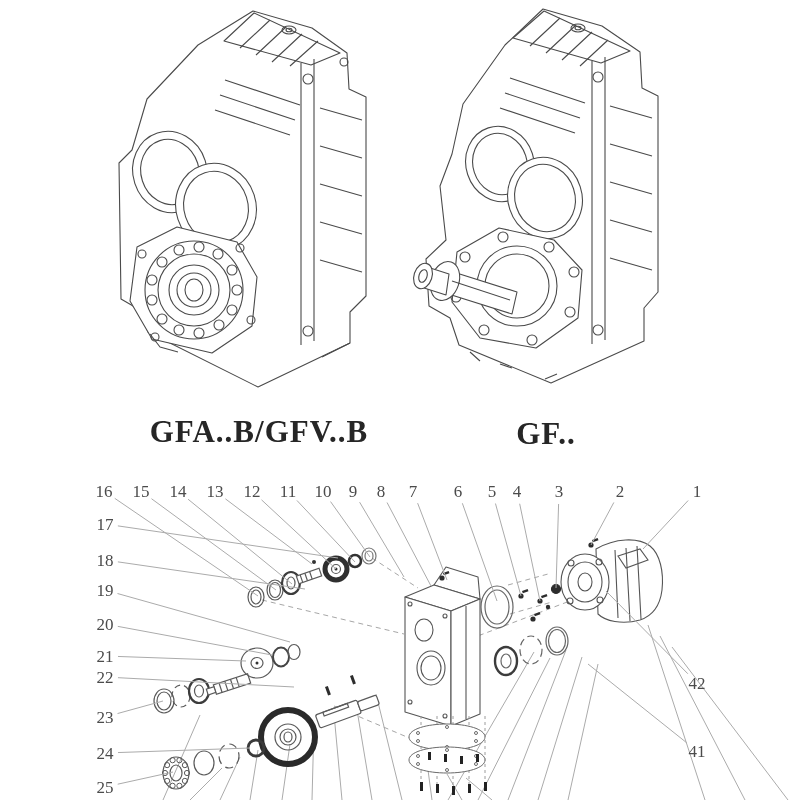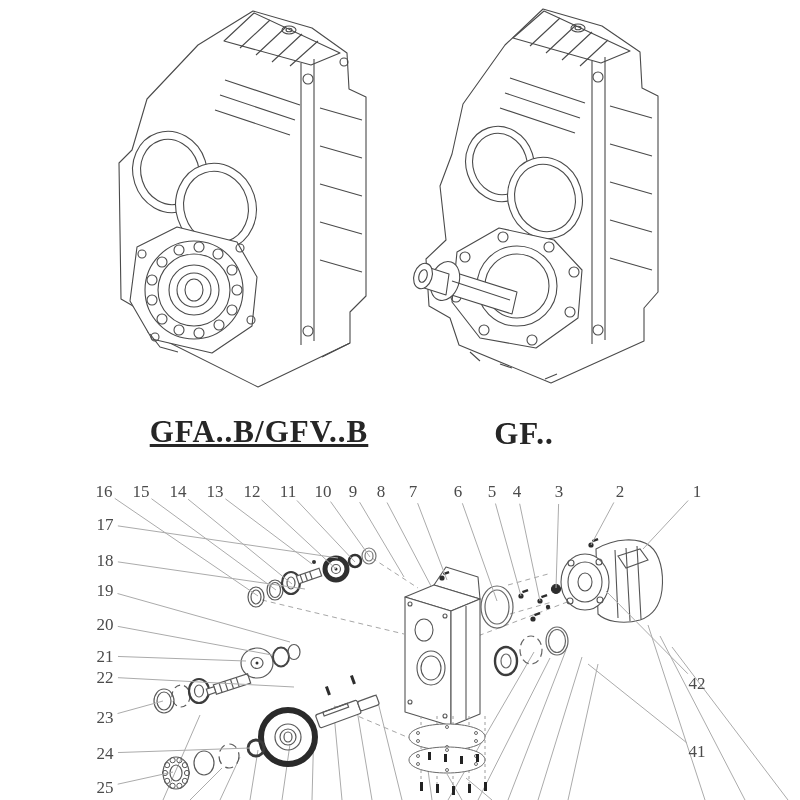--- a/index.html
+++ b/index.html
@@ -1,22 +1,22 @@
 <!DOCTYPE html>
 <html><head>
 <meta charset="utf-8">
 <style>
   html,body{margin:0;padding:0;background:#ffffff;}
   .page{position:relative;width:800px;height:800px;background:#ffffff;overflow:hidden;
         font-family:"Liberation Serif", serif;}
   .page svg{position:absolute;left:0;top:0;}
   .model-label{position:absolute;transform:translateX(-50%);font-weight:bold;
         font-size:31px;letter-spacing:1px;color:#262626;white-space:nowrap;}
-  #label-left{left:259px;top:414px;text-decoration:underline;}
-  #label-right{left:524px;top:416px;}
+  #label-left{left:259px;top:414px;}
+  #label-right{left:546px;top:416px;}
 </style>
 </head>
 <body>
 
 <div class="page">
 
 <svg id="main-svg" width="800" height="800" viewBox="0 0 800 800">
 
   <g stroke="#4a4a4a" fill="none" stroke-width="1.1" stroke-linejoin="round">
     <path d="M253,11 L312,28 L347,53 L349,89 L366,97 L366,296 L350,312 L350,343 L258,387 L148,332 L140,310 L121,299 L119,163 L132,150 L147,99 L198,45 Z" fill="#ffffff"></path>

